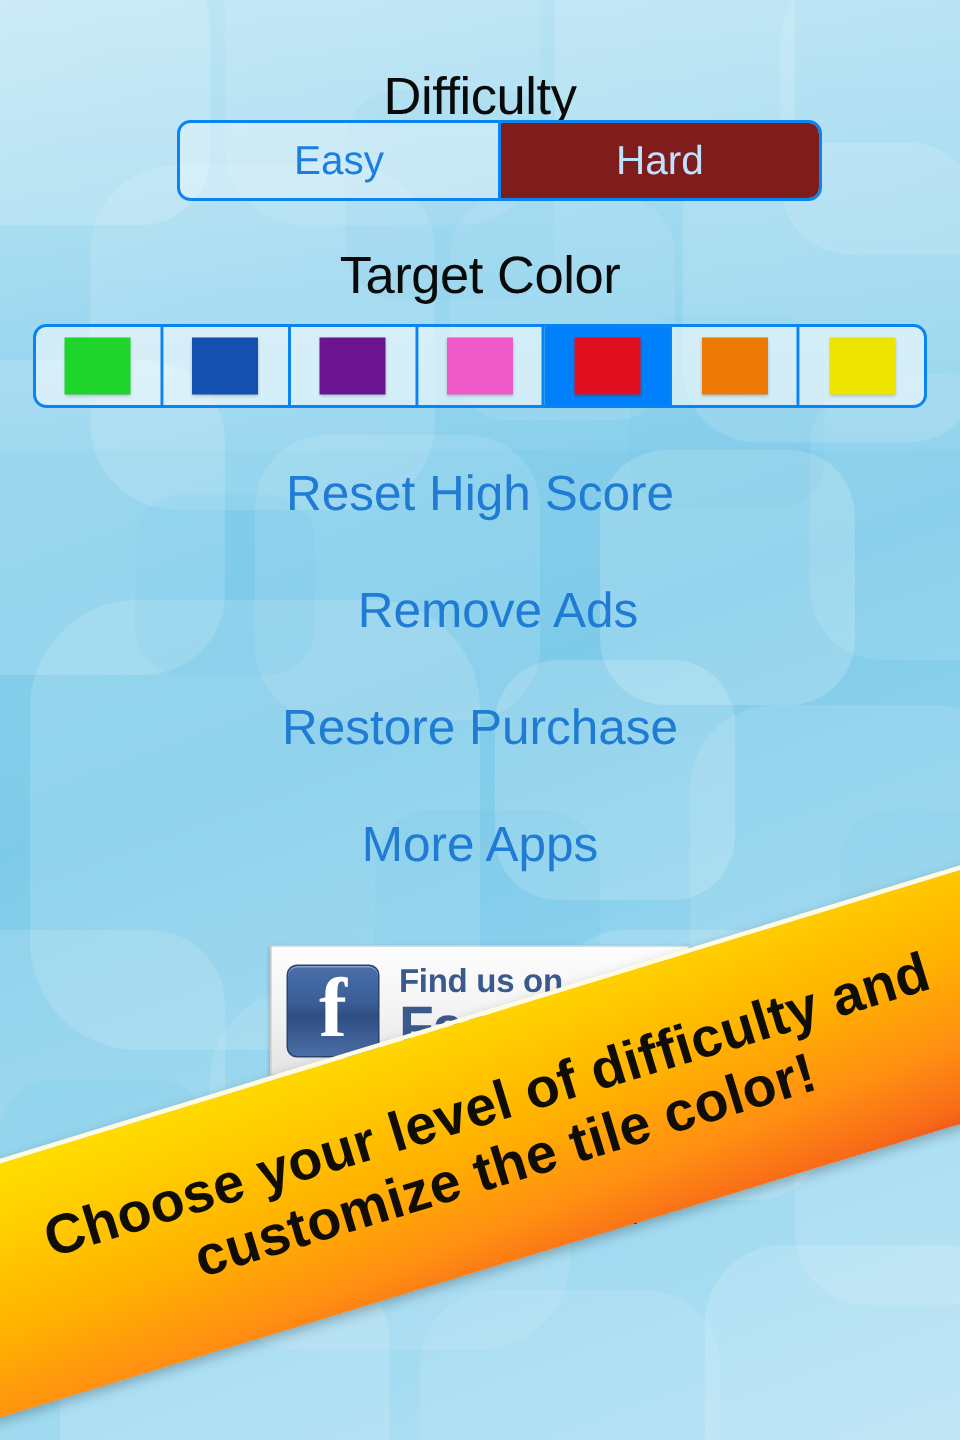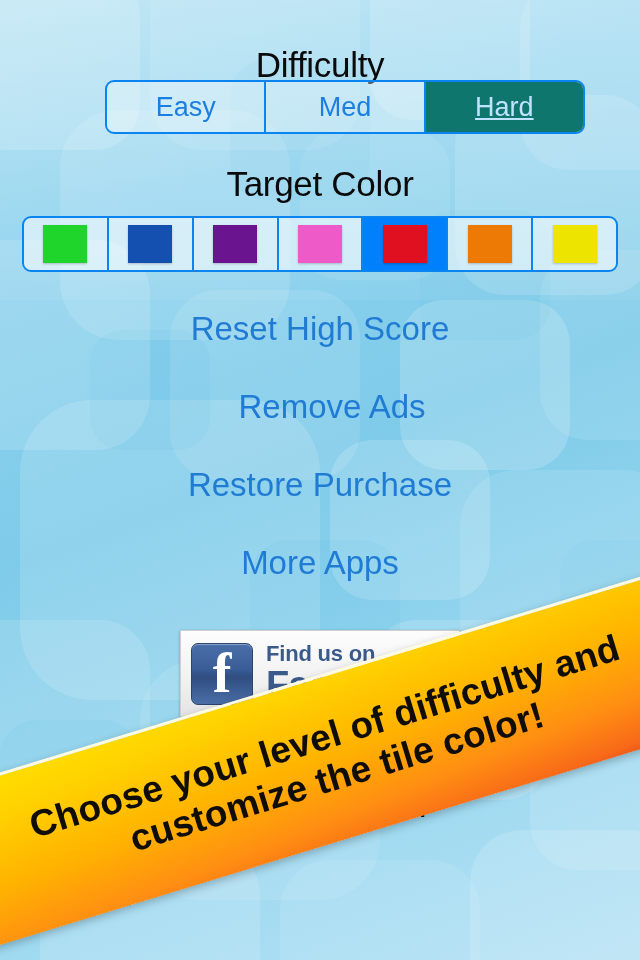--- a/index.html
+++ b/index.html
@@ -26,22 +26,22 @@
     text-align:center;
     color:#0a0a0a;
     font-size:35px;
     font-weight:400;
     letter-spacing:-0.3px;
   }
 
   
   #difficulty-wrap {
     position:absolute;
-    left:105px; top:80px;
-    width:480px; height:54px;text-align:right;
+    left:118px; top:80px;
+    width:430px; height:54px;text-align:right;
   }
   .segmented {
     display:flex;
     width:100%; height:100%;
     border:2px solid #0a84f0;
     border-radius:9px;
     overflow:hidden;
     background:rgba(255,255,255,0.18);
   }
   .seg {
@@ -49,23 +49,22 @@
     display:flex; align-items:center; justify-content:center;
     font-size:27px;
     color:#1a7fe0;
     background:rgba(255,255,255,0.20);
     border-right:2px solid #0a84f0;
     cursor:pointer;
     user-select:none;
   }
   .seg:last-child { border-right:none; }
   .seg.selected {
-    background:#0f766e;
+    background:#7f1d1d;
     color:#bfe3ff;
-    text-decoration:underline;
   }
 
   
   #color-wrap {
     position:absolute;
     left:22px; top:216px;
     width:596px; height:56px;
   }
   .colorbar {
     display:flex;
@@ -235,23 +234,20 @@
 
 <div id="screen">
 
   <div class="section-title" style="position:absolute; left:0; width:640px; top:22px;margin-top:23px;">Difficulty</div>
 
   <div id="difficulty-wrap">
     <div class="segmented">
       <div class="seg">
         <span>Easy</span>
       </div>
-      <div class="seg">
-        <span>Med</span>
-      </div>
       <div class="seg selected">
         <span>Hard</span>
       </div>
     </div>
   </div>
 
   <div class="section-title" style="position:absolute; left:0; width:640px; top:164px;">Target Color</div>
 
   <div id="color-wrap">
     <div class="colorbar">

